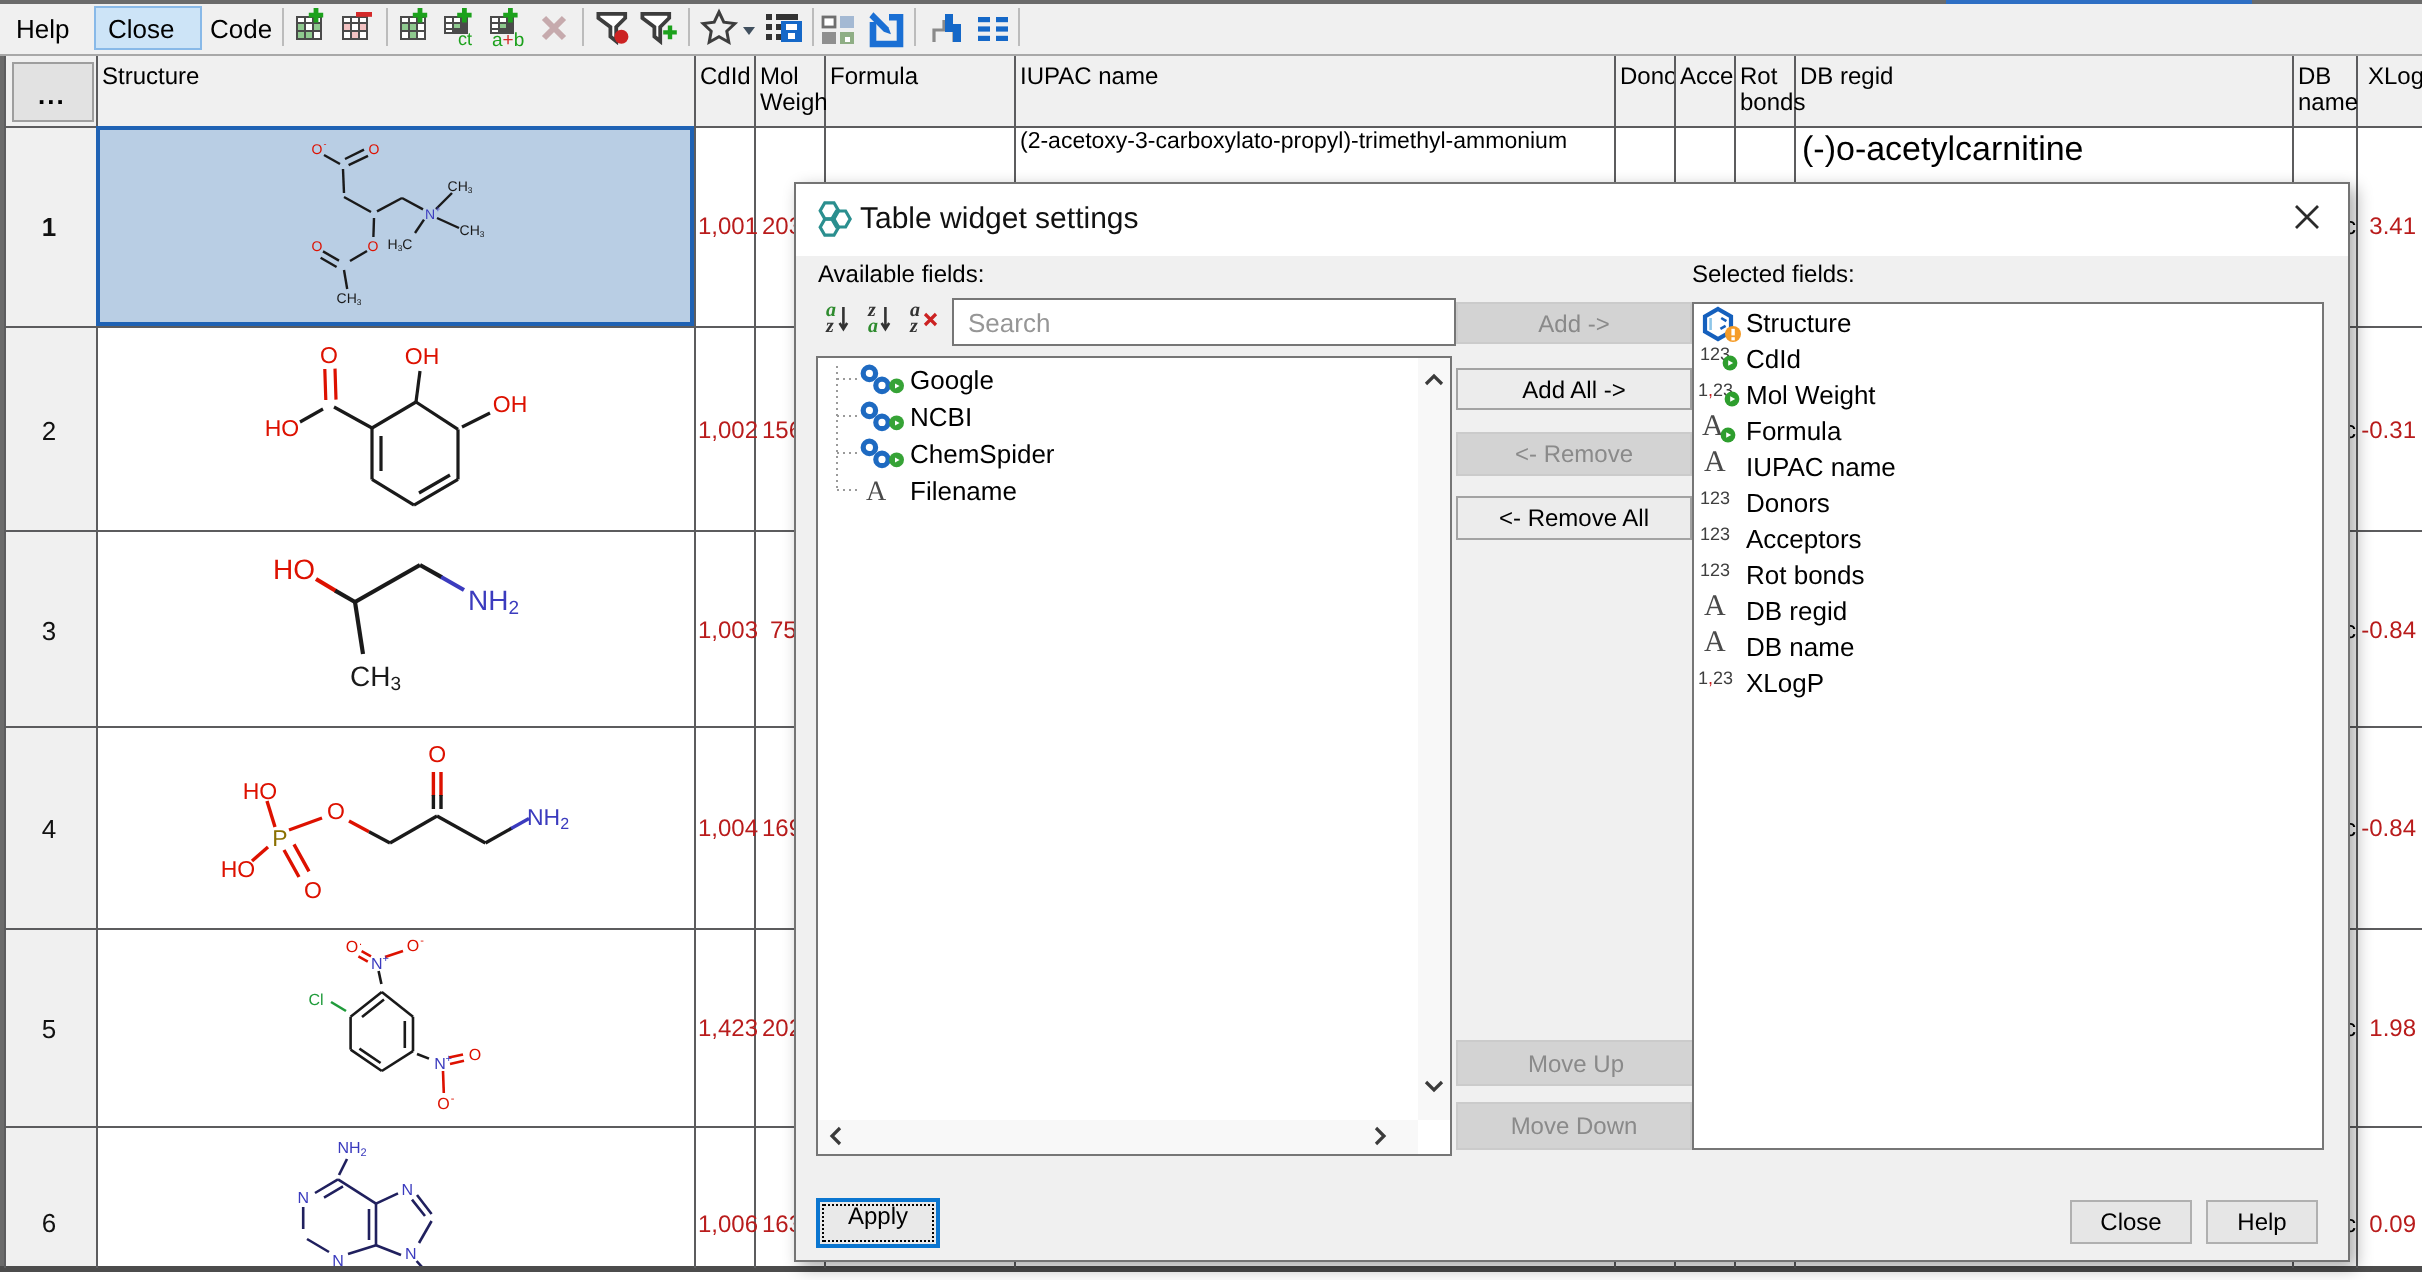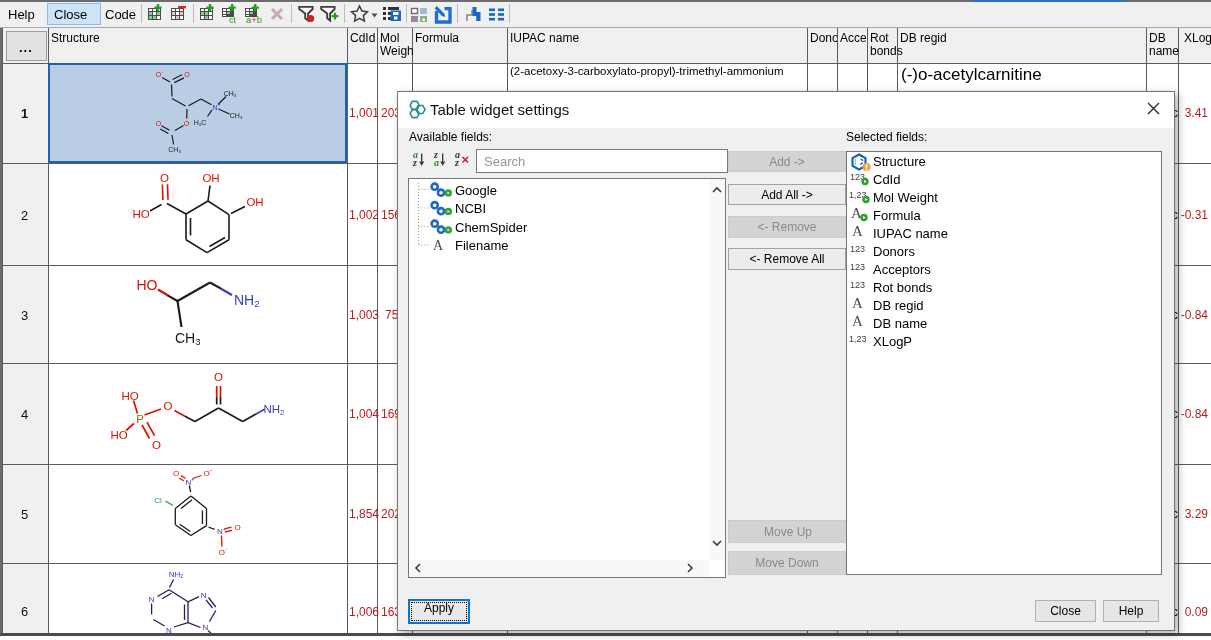--- a/index.html
+++ b/index.html
@@ -206,21 +206,21 @@
 <div class="rowno" style="top:208px">2</div>
 <div class="rowno" style="top:308px">3</div>
 <div class="rowno" style="top:407px">4</div>
 <div class="rowno" style="top:507px">5</div>
 <div class="rowno" style="top:604px">6</div>
 
 <div class="num" style="left:349px;top:106px;width:26px">1,001</div>
 <div class="num" style="left:349px;top:208px;width:26px">1,002</div>
 <div class="num" style="left:349px;top:308px;width:26px">1,003</div>
 <div class="num" style="left:349px;top:407px;width:26px">1,004</div>
-<div class="num" style="left:349px;top:507px;width:26px">1,854</div>
+<div class="num" style="left:349px;top:507px;width:26px">1,423</div>
 <div class="num" style="left:349px;top:605px;width:26px">1,006</div>
 
 <div class="num" style="left:378px;top:106px;width:31px;text-align:left;padding-left:3px">203.24</div>
 <div class="num" style="left:378px;top:208px;width:31px;text-align:left;padding-left:3px">156.14</div>
 <div class="num" style="left:378px;top:308px;width:31px;text-align:left;padding-left:7px">75.07</div>
 <div class="num" style="left:378px;top:407px;width:31px;text-align:left;padding-left:3px">169.07</div>
 <div class="num" style="left:378px;top:507px;width:31px;text-align:left;padding-left:3px">202.08</div>
 <div class="num" style="left:378px;top:605px;width:31px;text-align:left;padding-left:3px">163.14</div>
 
 <div class="abs" style="left:510px;top:65px;font-size:11.5px">(2-acetoxy-3-carboxylato-propyl)-trimethyl-ammonium</div>
@@ -229,21 +229,21 @@
 <div class="abs" style="left:1172px;top:106px;font-size:12px">c</div>
 <div class="abs" style="left:1172px;top:208px;font-size:12px">c</div>
 <div class="abs" style="left:1172px;top:308px;font-size:12px">c</div>
 <div class="abs" style="left:1172px;top:407px;font-size:12px">c</div>
 <div class="abs" style="left:1172px;top:507px;font-size:12px">c</div>
 <div class="abs" style="left:1172px;top:605px;font-size:12px">c</div>
 <div class="num" style="left:1180px;top:106px;width:28px">3.41</div>
 <div class="num" style="left:1180px;top:208px;width:28px">-0.31</div>
 <div class="num" style="left:1180px;top:308px;width:28px">-0.84</div>
 <div class="num" style="left:1180px;top:407px;width:28px">-0.84</div>
-<div class="num" style="left:1180px;top:507px;width:28px">3.29</div>
+<div class="num" style="left:1180px;top:507px;width:28px">1.98</div>
 <div class="num" style="left:1180px;top:605px;width:28px">0.09</div>
 
 <div class="abs" style="left:48px;top:63px;width:299px;height:100px;background:#b9cee4;border:2px solid #1f62b4"></div>
 
 <svg class="abs" style="left:48px;top:63px" width="299" height="100" viewBox="0 0 299 100" font-family="Liberation Sans">
  <g stroke="#1a1a1a" stroke-width="1.2" fill="none">
   <path d="M114 14.5 L122 19"></path>
   <path d="M124.5 16.5 L134 11.8 M126.3 19.6 L136 14.9"></path>
   <path d="M123.5 21.5 L124 33.5"></path>
   <path d="M124 35.5 L137.5 43"></path>

